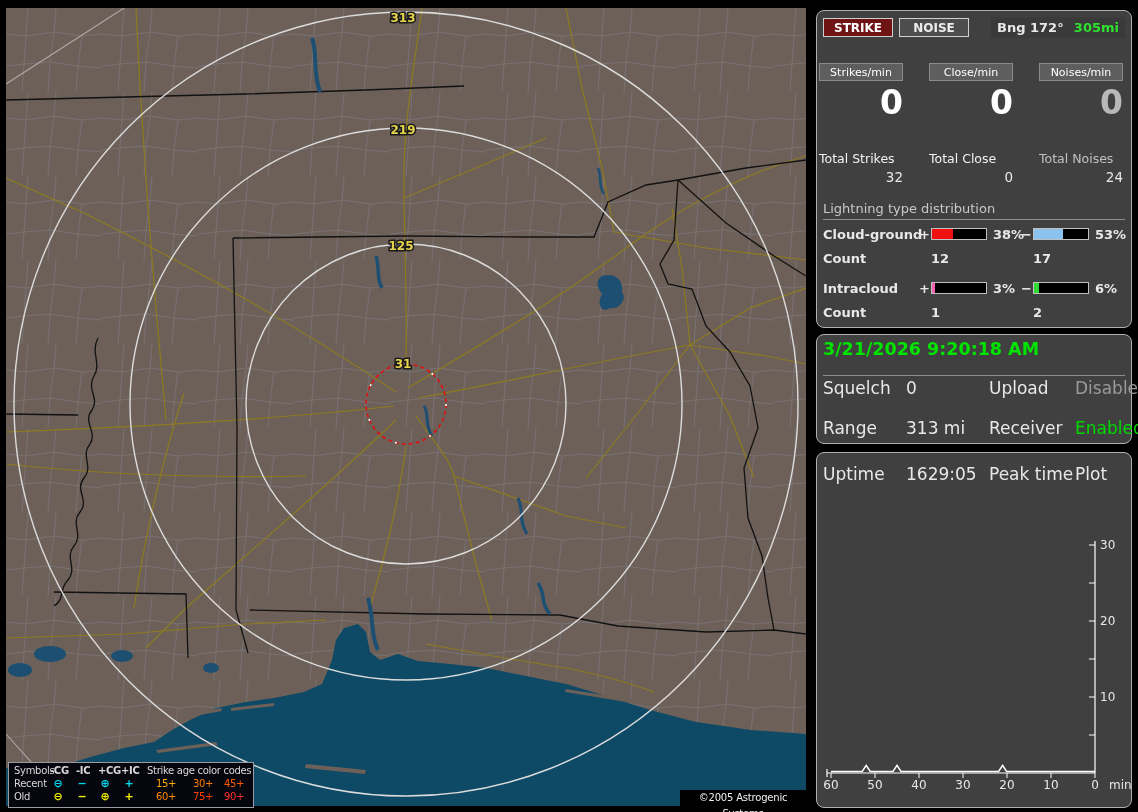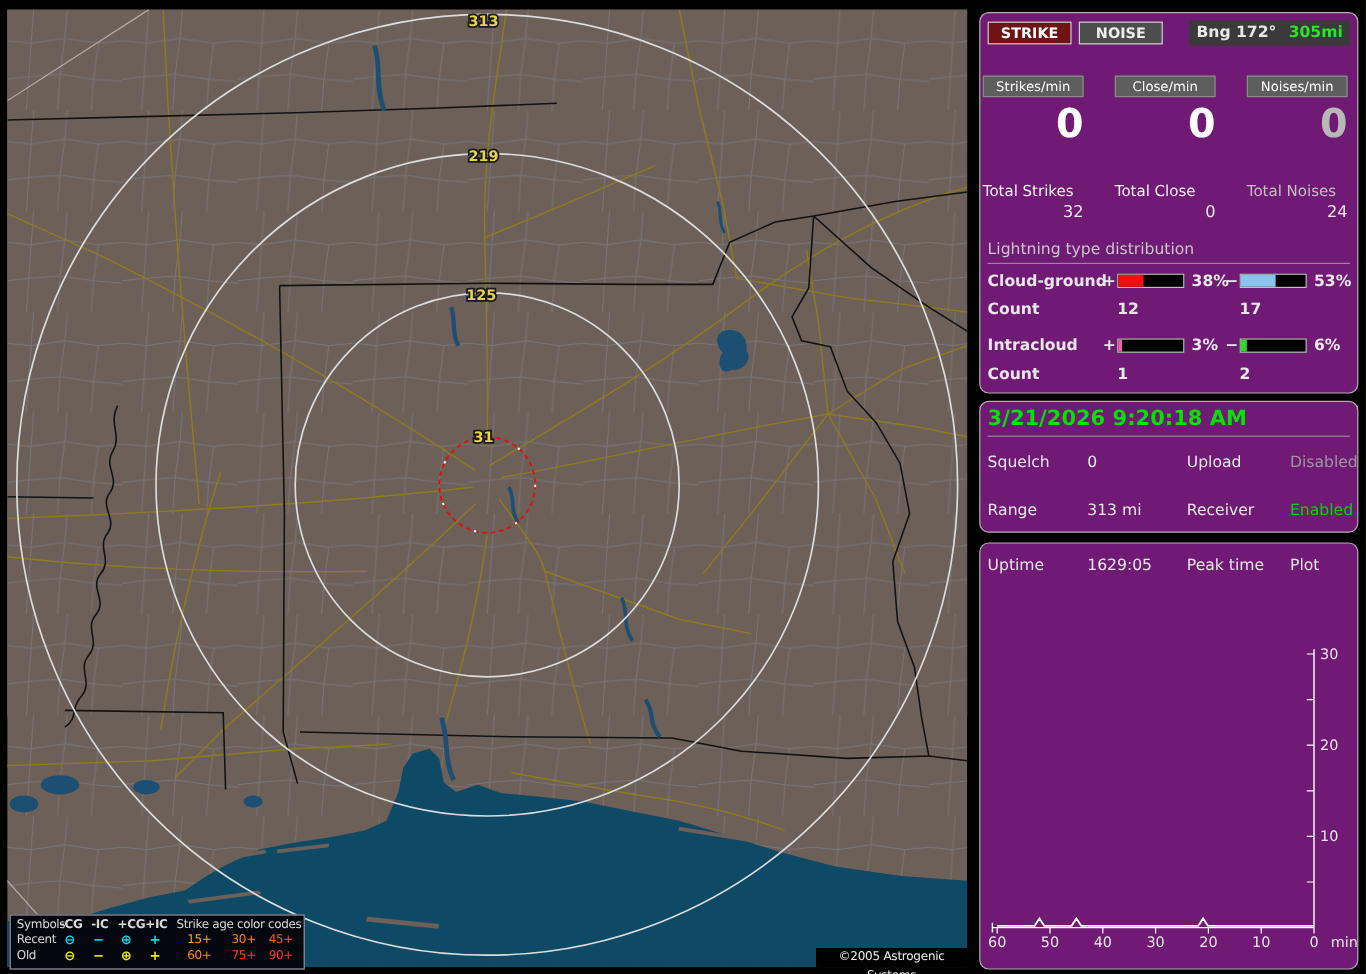--- a/index.html
+++ b/index.html
@@ -14,21 +14,21 @@
              paint-order:stroke;text-anchor:middle;}
   
   #legend{left:8px;top:762px;width:244px;height:44px;background:#06060e;
           border:1px solid #9a9aa2;font-size:10px;letter-spacing:-0.3px;color:#d8d8d8;}
   #legend span{position:absolute;white-space:nowrap;}
   .sym{font-size:11px;font-weight:bold;text-align:center;width:22px;}
   
   #copyright{left:680px;top:790px;width:126px;height:16px;background:#000;color:#f0f0f0;
              font-size:10px;text-align:center;line-height:16px;letter-spacing:-0.2px;}
   
-  .panel{position:absolute;left:816px;width:316px;background:#701a75;
+  .panel{position:absolute;left:816px;width:316px;background:#404040;
          border:1px solid #b0b0b0;border-radius:8px;box-sizing:border-box;}
   #panelA{top:10px;height:318px;}
   #panelB{top:334px;height:110px;}
   #panelC{top:452px;height:356px;text-decoration:underline;}
   .btn{position:absolute;height:19px;line-height:19px;text-align:center;
        font-size:12px;font-weight:bold;color:#fff;border:1px solid #cfcfcf;
        box-sizing:border-box;cursor:default;}
   #strikeBtn{left:6px;top:7px;width:70px;background:#6e1414;}
   #noiseBtn{left:82px;top:7px;width:70px;background:#4d4d4d;color:#eee;}
   #bngBox{position:absolute;right:6px;top:6px;width:134px;height:21px;background:#3a3a3a;
@@ -47,22 +47,22 @@
   .drow{position:absolute;left:6px;width:304px;height:16px;font-size:13px;}
   .drow span{position:absolute;white-space:nowrap;}
   .dlabel{left:0;font-weight:bold;}
   .dsign{font-weight:bold;}
   .bar{position:absolute;width:56px;height:12px;top:1px;border:1px solid #c0c0c0;
        background:#000;box-sizing:border-box;}
   .bar i{display:block;height:100%;}
   .dpct{font-weight:bold;}
   
   #clock{position:absolute;left:6px;top:4px;width:302px;font-size:17.5px;font-weight:bold;
-         color:#00e400;border-bottom:1px solid #8e8e8e;padding-bottom:4px;}
-  .srow{position:absolute;left:0;width:316px;height:18px;font-size:13px;}
+         color:#00e400;border-bottom:1px solid #8e8e8e;padding-bottom:16px;}
+  .srow{position:absolute;left:0;width:316px;height:18px;font-size:17px;}
   .srow span{position:absolute;white-space:nowrap;}
   .c1{left:6px;} .c2{left:89px;} .c3{left:172px;} .c4{left:242px;margin-left:16px;}
   
   #trend{position:absolute;left:2px;top:84px;}
   #trend text{font-size:12px;fill:#e8e8e8;}
   #trend line,#trend path{stroke:#fff;fill:none;}
 </style>
 </head>
 <body>
 

